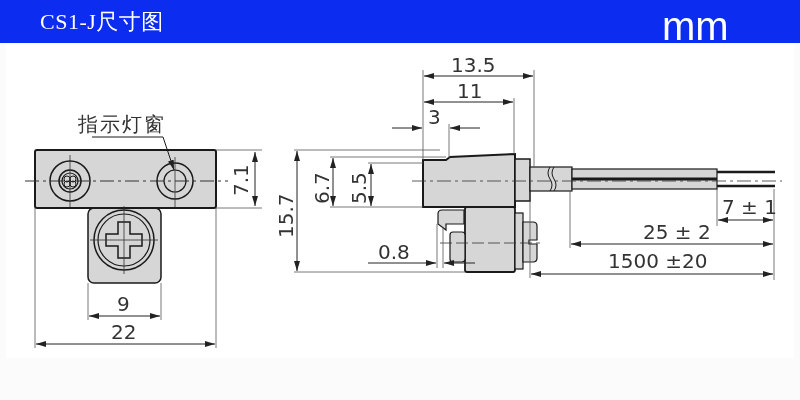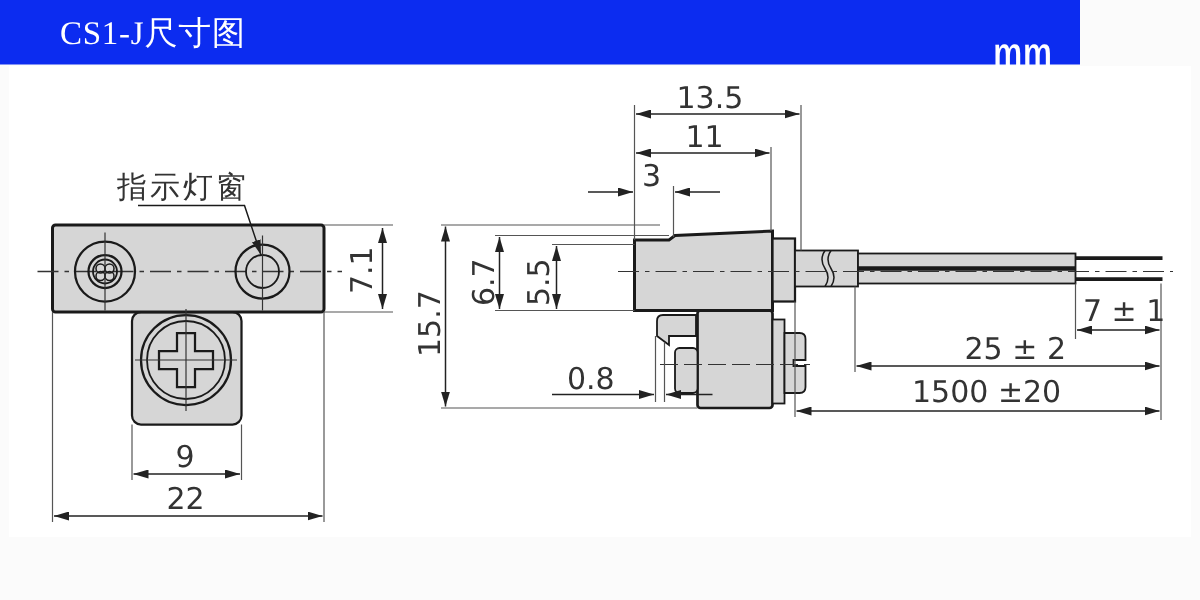--- a/index.html
+++ b/index.html
@@ -1,19 +1,19 @@
 <!DOCTYPE html>
 <html><head>
 <meta charset="utf-8">
 <style>
   html, body { margin: 0; padding: 0; }
   body { width: 800px; height: 400px; background: #fbfbfb; position: relative; overflow: hidden; font-family: "DejaVu Sans", sans-serif; }
-  .header { position: absolute; left: 0; top: 0; width: 720px; height: 43px; background: #0c2cf0; }
+  .header { position: absolute; left: 0; top: 0; width: 800px; height: 43px; background: #0c2cf0; }
   .header .title { position: absolute; left: 40px; top: 7px; color: #ffffff; font-family: "Liberation Serif", serif; font-size: 22px; letter-spacing: 0.5px; }
-  .header .unit { position: absolute; left: 662px; top: 20px; color: #ffffff; font-family: Liberation Mono, monospace; font-size: 33px; }
+  .header .unit { position: absolute; left: 662px; top: 4px; color: #ffffff; font-family: Liberation Sans, sans-serif; font-size: 40px; }
   .canvas { position: absolute; left: 6px; top: 44px; width: 788px; height: 314px; background: #ffffff; }
   svg { position: absolute; left: 0; top: 0; }
   .dim { font-family: "DejaVu Sans", sans-serif; fill: #333333; }
 </style>
 </head>
 <body>
 
 <div class="header">
   <span class="title">CS1-J尺寸图</span>
   <span class="unit">mm</span>

